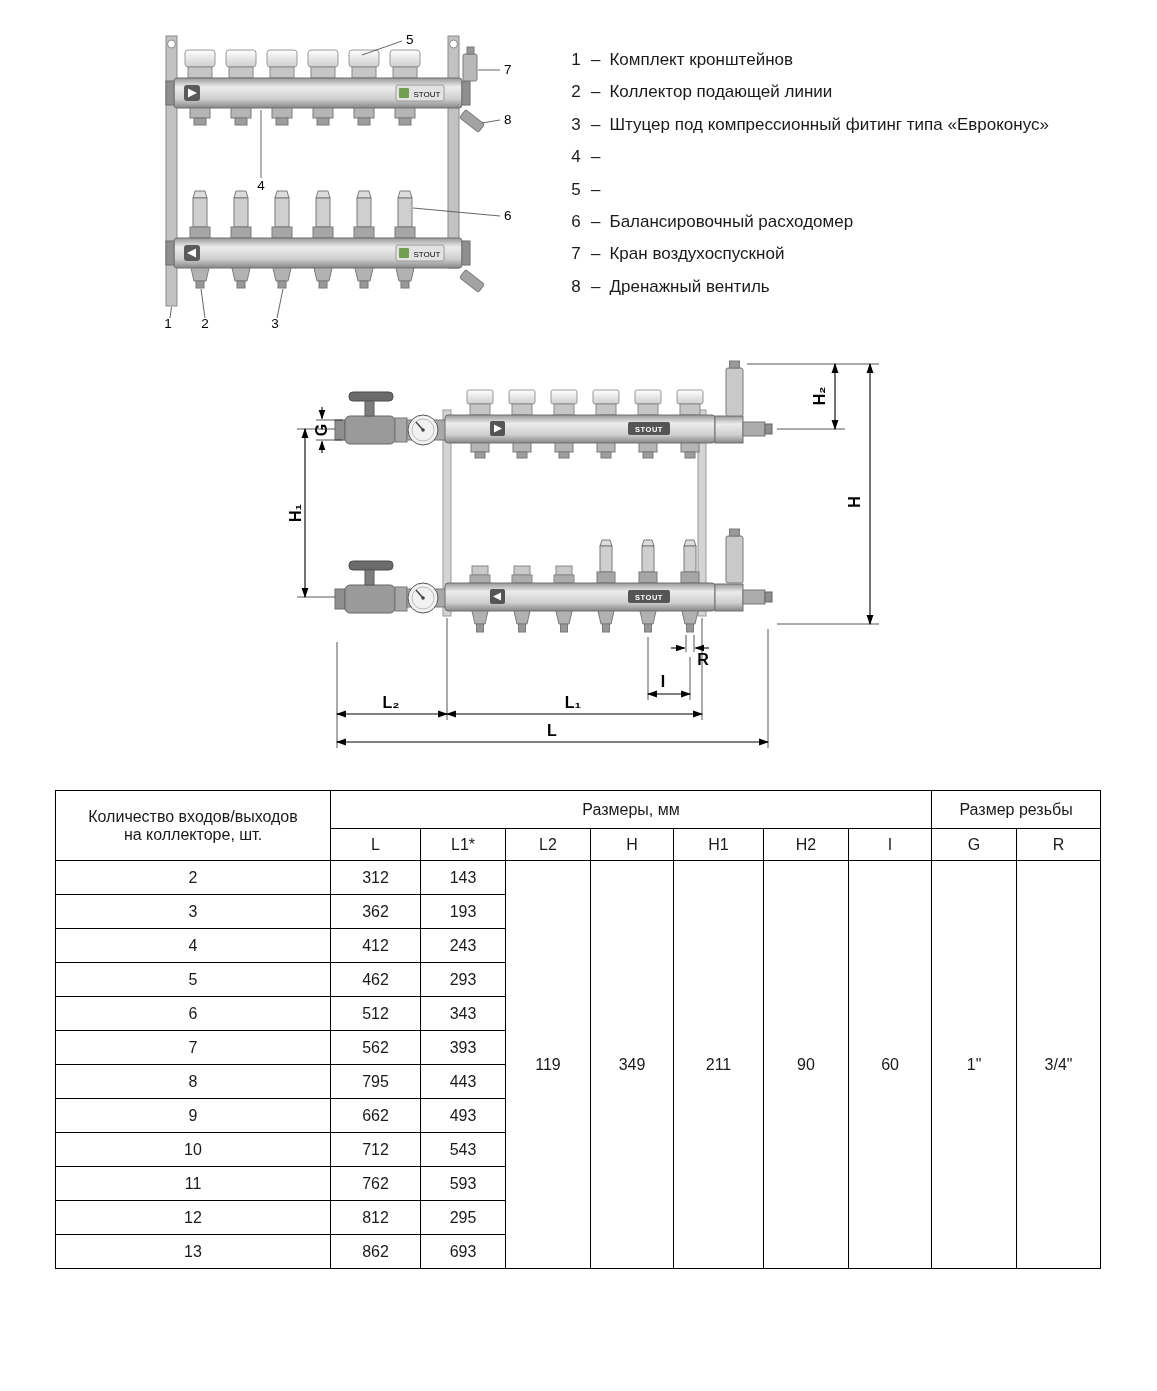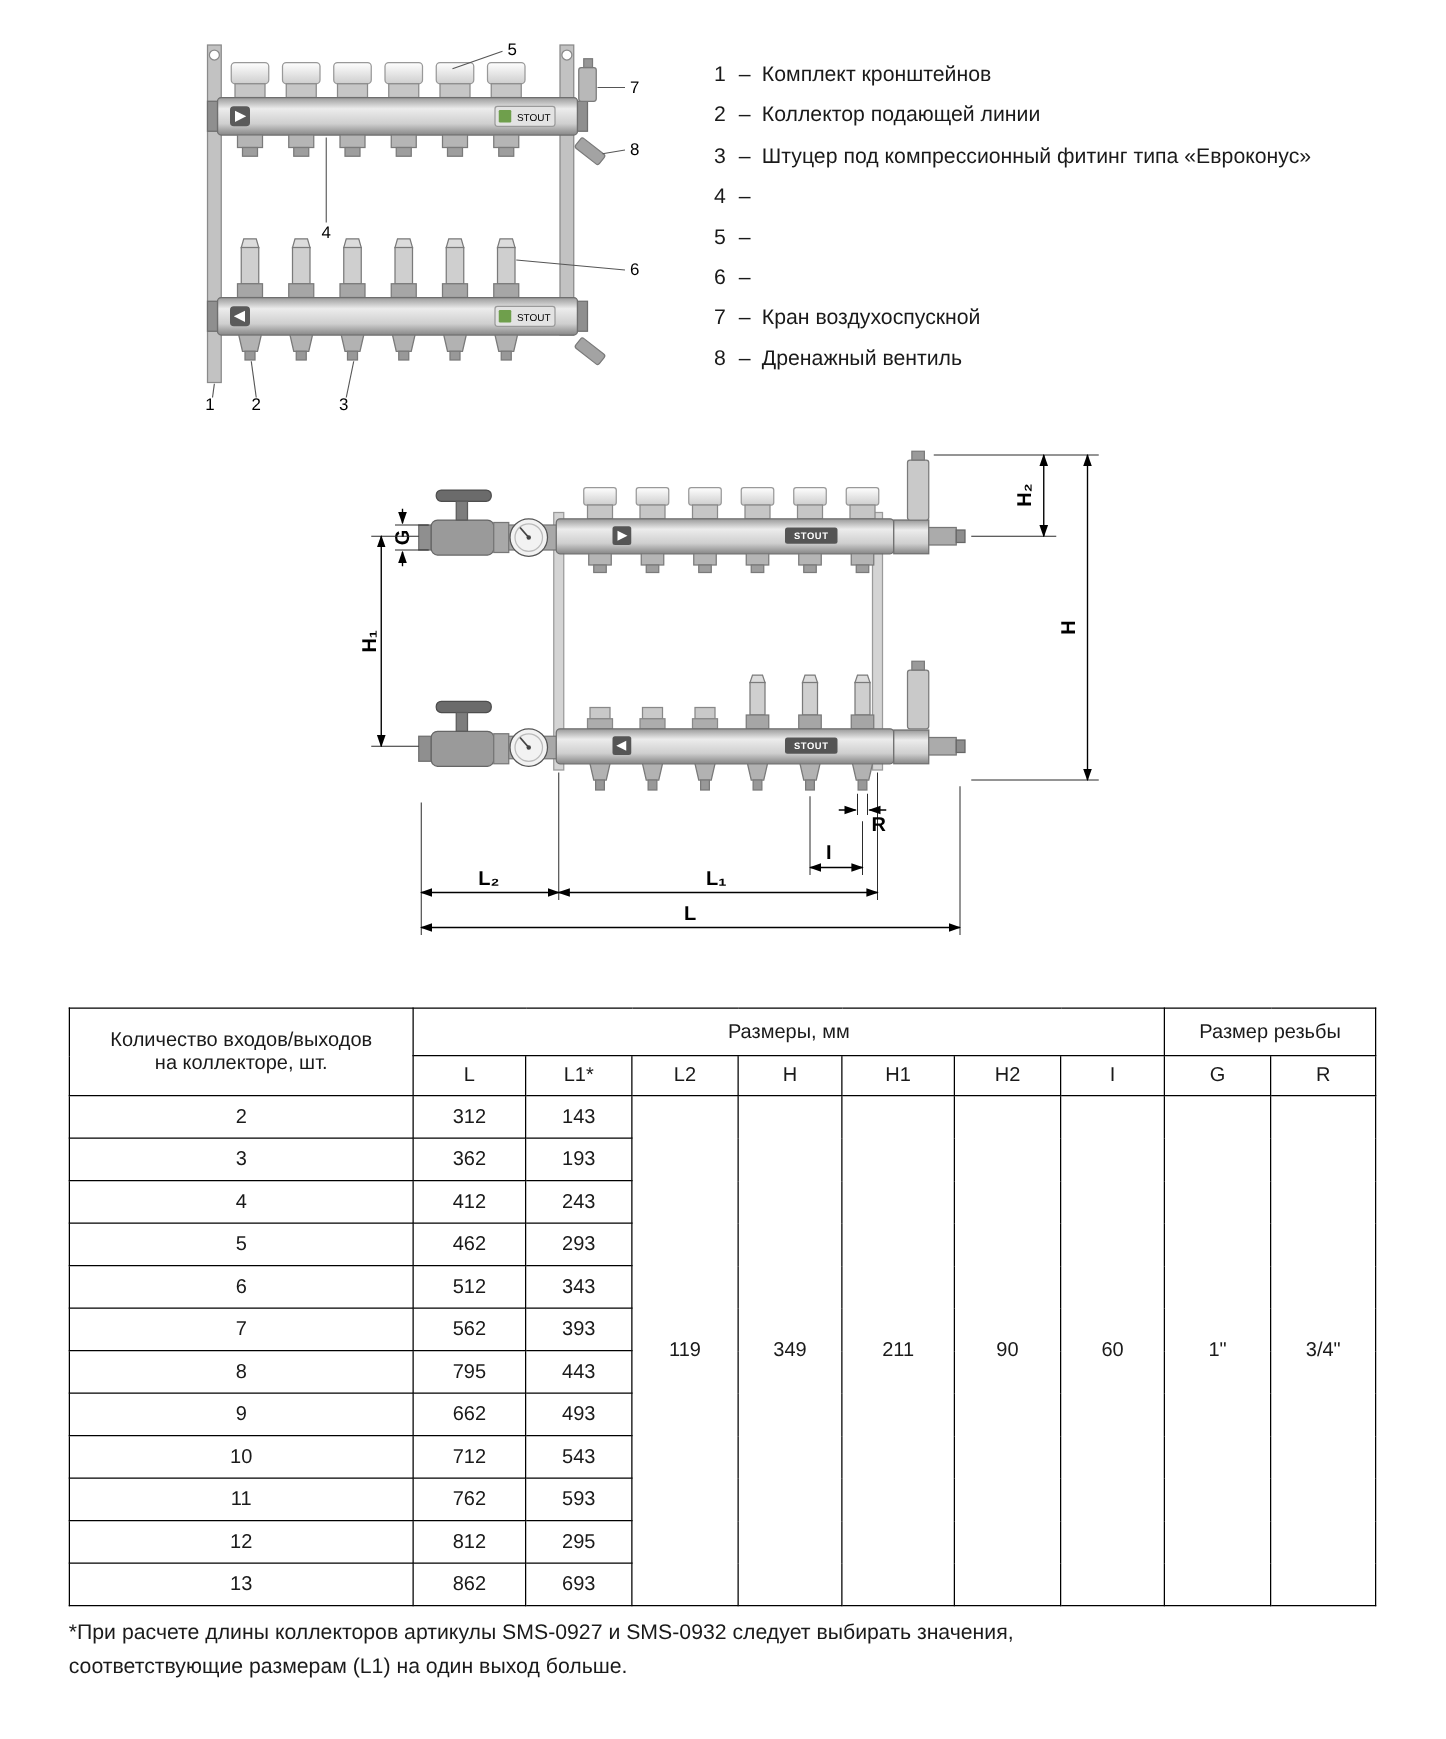--- a/index.html
+++ b/index.html
@@ -8,21 +8,21 @@
   .page { position:relative; width:1157px; height:1391px; background:#fff; overflow:hidden; }
 
   .fig-photo { position:absolute; left:150px; top:26px; }
   .fig-dims  { position:absolute; left:285px; top:352px; }
 
   .legend { position:absolute; left:570px; top:44px; list-style:none; font-size:17px; color:#1a1a1a; }
   .legend li { display:flex; gap:9px; line-height:32.4px; white-space:nowrap; }
   .legend .num { min-width:12px; text-align:center; }
 
   .spec-table { position:absolute; left:55px; top:790px; width:1045px;
-                border-collapse:collapse; table-layout:fixed; font-size:16px; color:#1a1a1a;margin-top:16px; }
+                border-collapse:collapse; table-layout:fixed; font-size:16px; color:#1a1a1a; }
   .spec-table th, .spec-table td { border:1px solid #000; font-weight:400;
                 text-align:center; vertical-align:middle; padding:2px 4px; }
   .spec-table thead tr.h1 th { height:38px; }
   .spec-table thead tr.h2 th { height:32px; }
   .spec-table tbody td { height:34px; }
   .col-qty { padding:2px 30px !important; }
 
   .footnote { position:absolute; left:55px; top:1292px; font-size:17px; line-height:27px;
               white-space:pre-line; color:#1a1a1a; }
 
@@ -183,20 +183,21 @@
         <span class="num">4</span>
         <span>–</span>
       </li>
     <li>
         <span class="num">5</span>
         <span>–</span>
       </li>
     <li>
         <span class="num">6</span>
         <span>–</span>
+        <span>Балансировочный расходомер</span>
       </li>
     <li>
         <span class="num">7</span>
         <span>–</span>
         <span>Кран воздухоспускной</span>
       </li>
     <li>
         <span class="num">8</span>
         <span>–</span>
         <span>Дренажный вентиль</span>
@@ -477,16 +478,14 @@
         <td>295</td>
       </tr>
       <tr>
         <td>13</td>
         <td>862</td>
         <td>693</td>
       </tr>
     </tbody>
   </table>
 
-  <p class="footnote">*При расчете длины коллекторов артикулы SMS-0927 и SMS-0932 следует выбирать значения,
-соответствующие размерам (L1) на один выход больше.</p>
 
 </div>
 
 </body></html>

